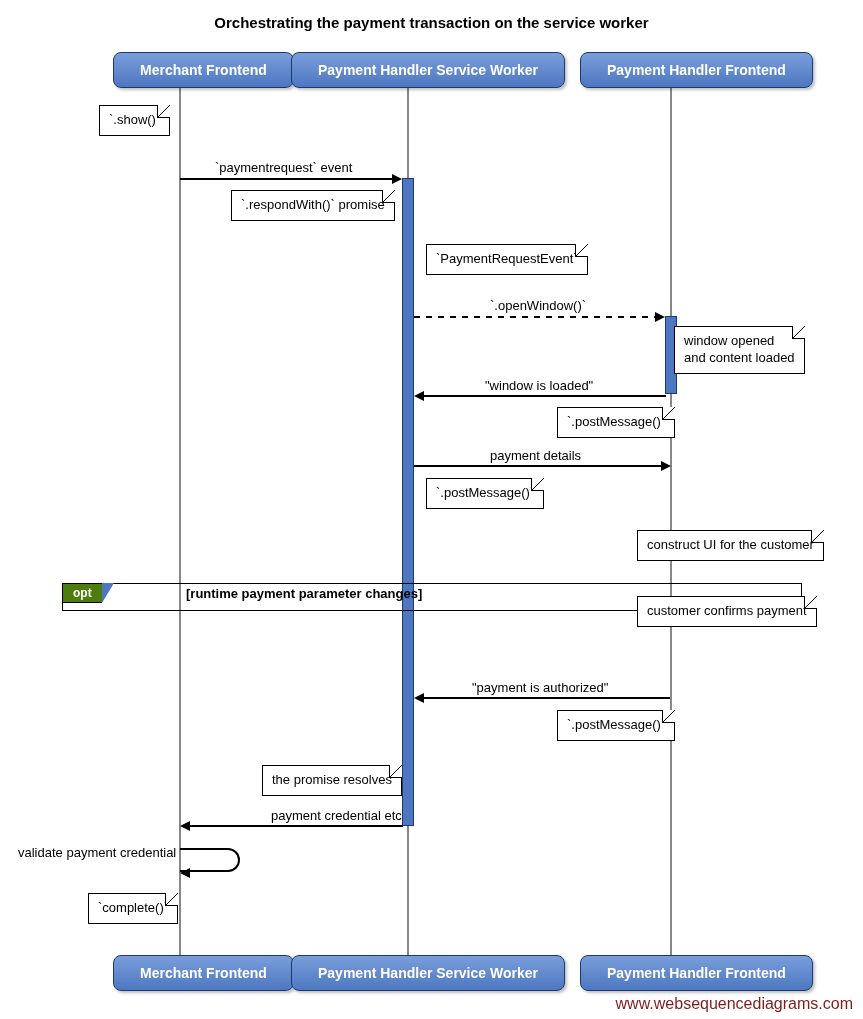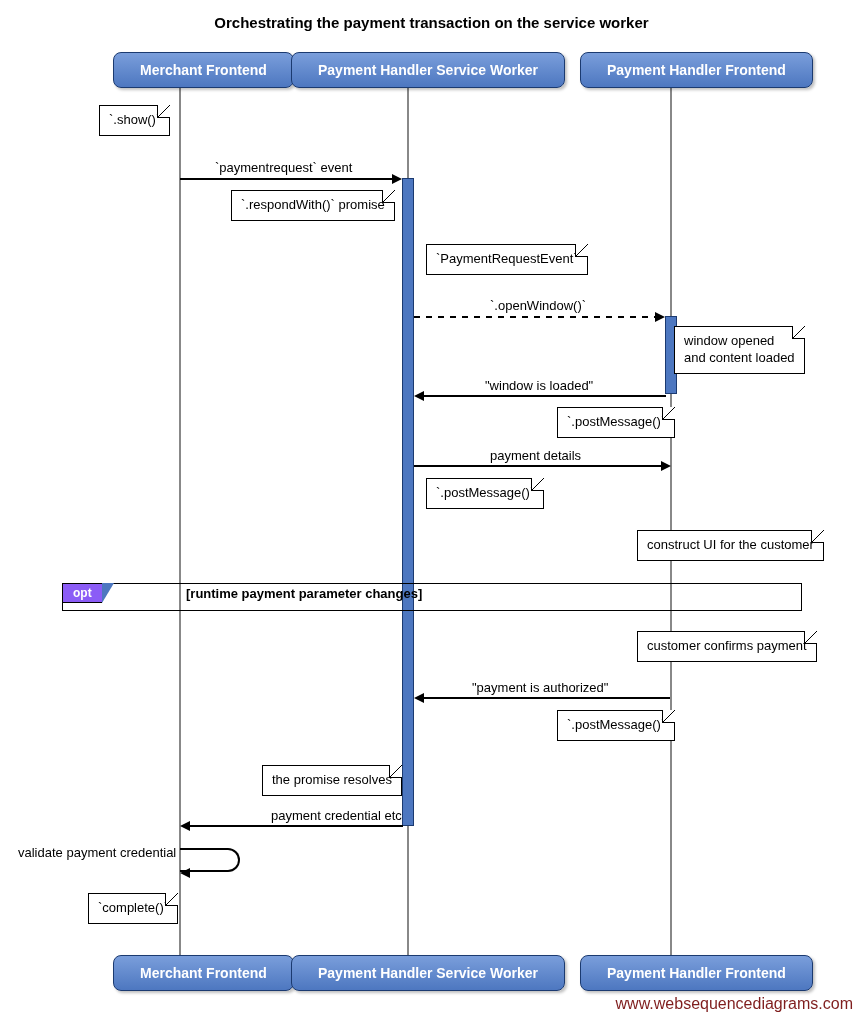--- a/index.html
+++ b/index.html
@@ -90,21 +90,21 @@
   }
   .arrow-head-right { border-left: 10px solid #000; }
   .arrow-head-left { border-right: 10px solid #000; }
   .opt-frame {
     position: absolute;
     border: 1px solid #000;
   }
   .opt-tab {
     position: absolute;
     top: -1px; left: -1px;
-    background: #8b5cf6;
+    background: #4d7c0f;
     color: #fff;
     font-weight: bold;
     font-size: 12px;
     padding: 2px 10px;
     border: 1px solid #000;
     border-right: none;
   }
   .opt-tab::after {
     content:'';
     position:absolute;
@@ -184,21 +184,21 @@
 
   <div class="note" style="left:426px; top:478px;">`.postMessage()`</div>
 
   <div class="note" style="left:637px; top:530px;">construct UI for the customer</div>
 
   <div class="opt-frame" style="left:62px; top:583px; width:740px; height:28px;">
     <div class="opt-tab">opt</div>
     <div class="opt-cond" style="left:80px;">[runtime payment parameter changes]</div>
   </div>
 
-  <div class="note" style="left:637px; top:631px;text-align:right;">customer confirms payment</div>
+  <div class="note" style="left:637px; top:596px;text-align:right;">customer confirms payment</div>
 
   <div class="msg-label" style="left:472px; top:680px;">"payment is authorized"</div>
   <div class="arrow-line" style="left:423px; top:697px; width:247px;"></div>
   <div class="arrow-head-left" style="left:414px; top:693px;"></div>
 
   <div class="note" style="left:557px; top:710px;">`.postMessage()`</div>
 
   <div class="note" style="left:262px; top:765px;">the promise resolves</div>
 
   <div class="msg-label" style="left:224px; top:808px;margin-left:47px;">payment credential etc</div>

